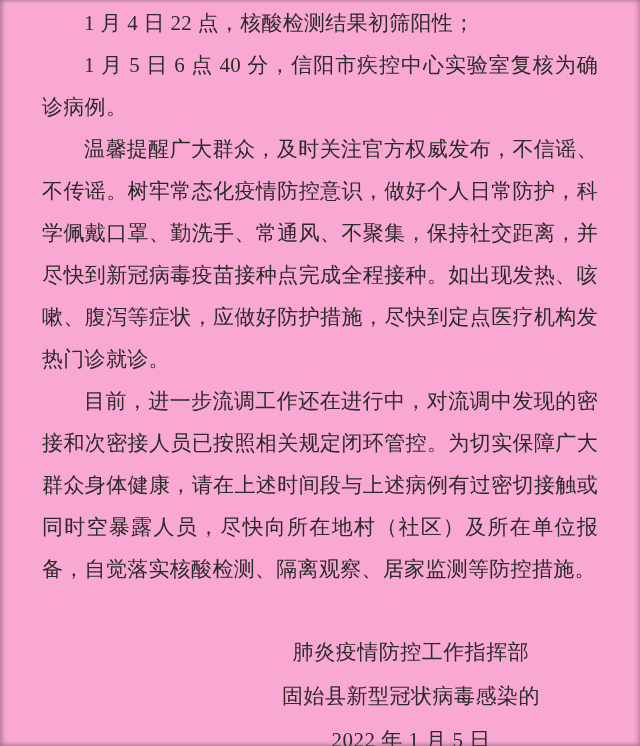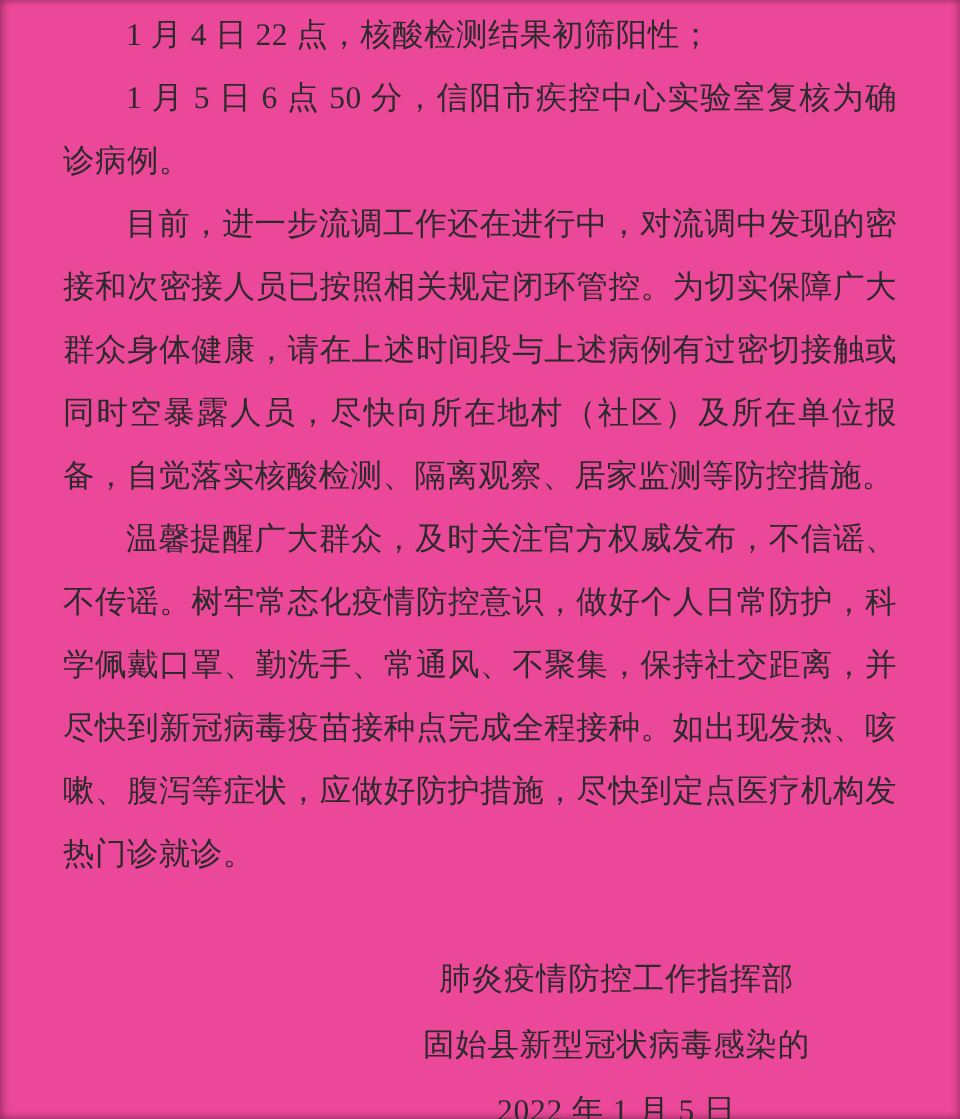--- a/index.html
+++ b/index.html
@@ -5,21 +5,21 @@
   html, body {
     margin: 0;
     padding: 0;
     background: #f2f2f2;
   }
   .page {
     position: relative;
     width: 640px;
     height: 746px;
     margin: 0 auto;
-    background: #ec4899;
+    background: #f9a8d4;
     box-sizing: border-box;
     overflow: hidden;
     font-family: "Liberation Serif", "DejaVu Serif", serif;
     color: #2b2b2b;
     box-shadow:
       inset 3px 0 4px rgba(0,0,0,0.20),
       inset -3px 0 4px rgba(0,0,0,0.14),
       inset 0 -3px 4px rgba(0,0,0,0.10),
       inset 0 2px 3px rgba(0,0,0,0.06);
   }
@@ -47,23 +47,23 @@
     letter-spacing: 0.5px;
     white-space: nowrap;
   }
 </style>
 </head>
 <body>
 
 <div class="page">
   <div class="content">
     <p class="para">1 月 4 日 22 点，核酸检测结果初筛阳性；</p>
-    <p class="para">1 月 5 日 6 点 50 分，信阳市疾控中心实验室复核为确诊病例。</p>
+    <p class="para">1 月 5 日 6 点 40 分，信阳市疾控中心实验室复核为确诊病例。</p>
+    <p class="para">温馨提醒广大群众，及时关注官方权威发布，不信谣、不传谣。树牢常态化疫情防控意识，做好个人日常防护，科学佩戴口罩、勤洗手、常通风、不聚集，保持社交距离，并尽快到新冠病毒疫苗接种点完成全程接种。如出现发热、咳嗽、腹泻等症状，应做好防护措施，尽快到定点医疗机构发热门诊就诊。</p>
     <p class="para">目前，进一步流调工作还在进行中，对流调中发现的密接和次密接人员已按照相关规定闭环管控。为切实保障广大群众身体健康，请在上述时间段与上述病例有过密切接触或同时空暴露人员，尽快向所在地村（社区）及所在单位报备，自觉落实核酸检测、隔离观察、居家监测等防控措施。</p>
-    <p class="para">温馨提醒广大群众，及时关注官方权威发布，不信谣、不传谣。树牢常态化疫情防控意识，做好个人日常防护，科学佩戴口罩、勤洗手、常通风、不聚集，保持社交距离，并尽快到新冠病毒疫苗接种点完成全程接种。如出现发热、咳嗽、腹泻等症状，应做好防护措施，尽快到定点医疗机构发热门诊就诊。</p>
 
     <div class="signature">
       <div class="sig-line">肺炎疫情防控工作指挥部</div>
       <div class="sig-line">固始县新型冠状病毒感染的</div>
       <div class="sig-line">2022 年 1 月 5 日</div>
     </div>
   </div>
 </div>
 
 </body></html>

